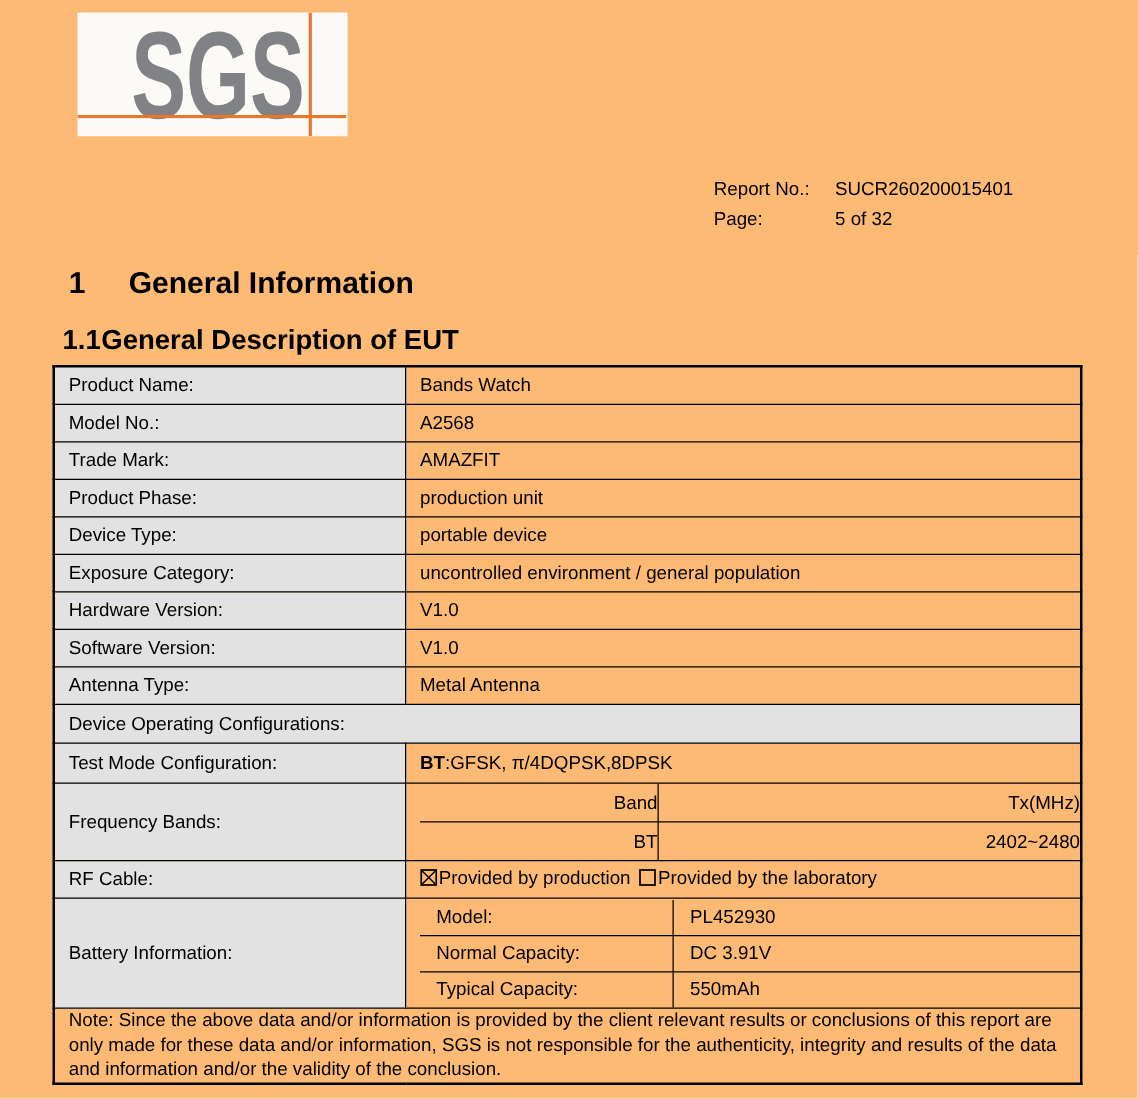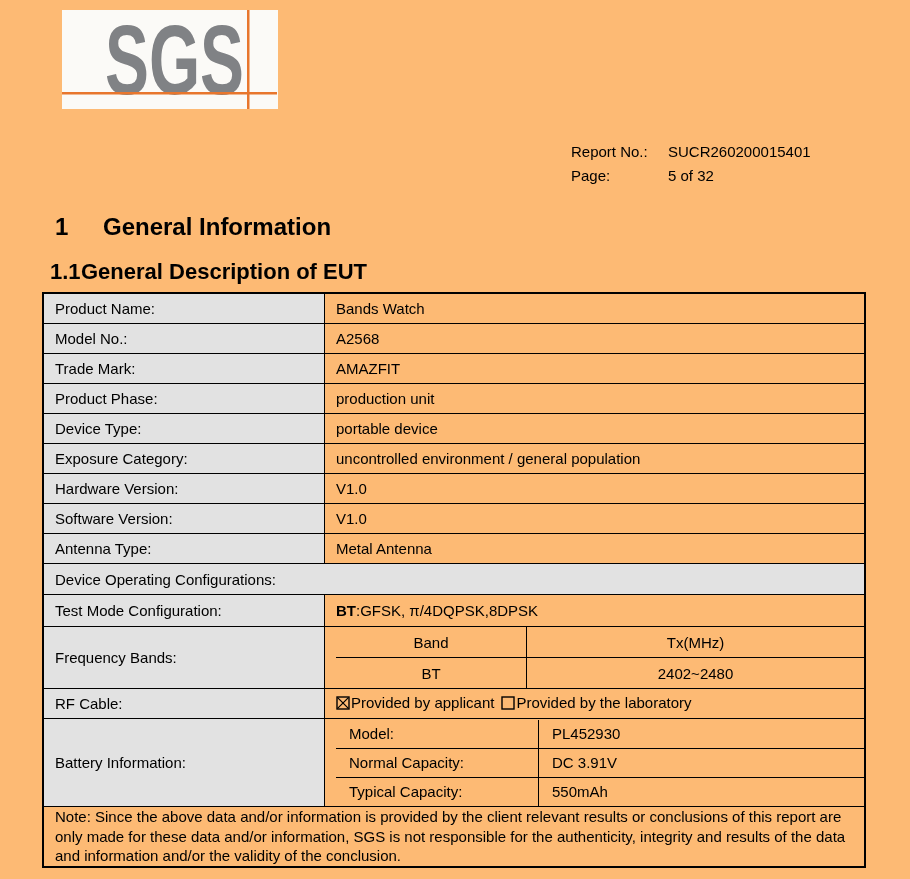--- a/index.html
+++ b/index.html
@@ -89,21 +89,21 @@
 
   table.ntable {
     width: 100%;
     border-collapse: collapse;
     font-size: 15px;
   }
   table.ntable td { border: 0; vertical-align: middle; }
   table.ntable tr:not(:last-child) td { border-bottom: 1px solid #000; }
   table.ntable td:first-child { border-right: 1px solid #000; }
 
-  table.freq td { height: 30px; text-align: center; padding: 0; }
+  table.freq td { height: 30px; text-align: right; padding: 0; }
   table.freq td:first-child { width: 190px; }
 
   table.batt td { height: 28px; padding: 0 0 0 13px; }
   table.batt td:first-child { width: 189px; }
 
   td.note-cell {
     padding: 4px 10px 5px 11px;
     height: auto;
     line-height: 19.5px;
     font-size: 15px;
@@ -218,21 +218,21 @@
         </td>
       </tr>
 
       <tr>
         <td class="lbl">RF Cable:</td>
         <td class="val">
           <span class="cbx"><svg width="14" height="14" viewBox="0 0 14 14">
                 <rect x="1" y="1" width="12" height="12" fill="none" stroke="#000" stroke-width="1.4"></rect>
                 <line x1="1.6" y1="1.6" x2="12.4" y2="12.4" stroke="#000" stroke-width="1.2"></line>
                 <line x1="12.4" y1="1.6" x2="1.6" y2="12.4" stroke="#000" stroke-width="1.2"></line>
-              </svg></span><span>Provided by applicant</span><span class="cbx opt2"><svg width="14" height="14" viewBox="0 0 14 14">
+              </svg></span><span>Provided by production</span><span class="cbx opt2"><svg width="14" height="14" viewBox="0 0 14 14">
                 <rect x="1" y="1" width="12" height="12" fill="none" stroke="#000" stroke-width="1.4"></rect>
               </svg></span><span>Provided by the laboratory</span>
         </td>
       </tr>
 
       <tr>
         <td class="lbl">Battery Information:</td>
         <td class="nested" style="height:87px">
           <table class="ntable batt">
             <tbody>

